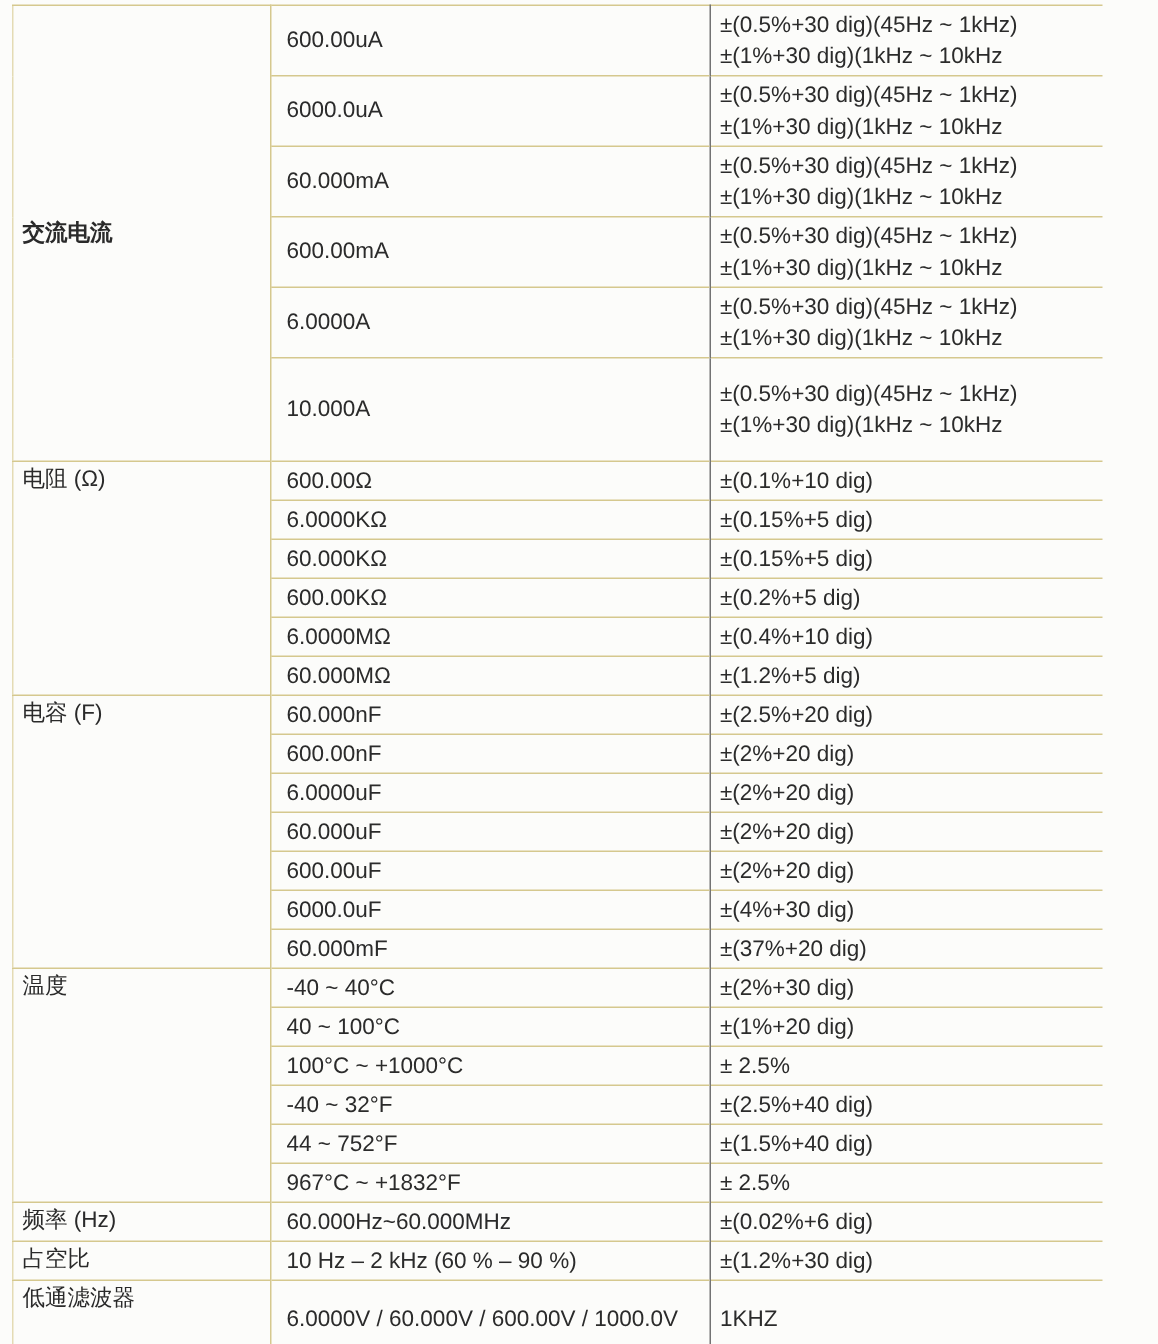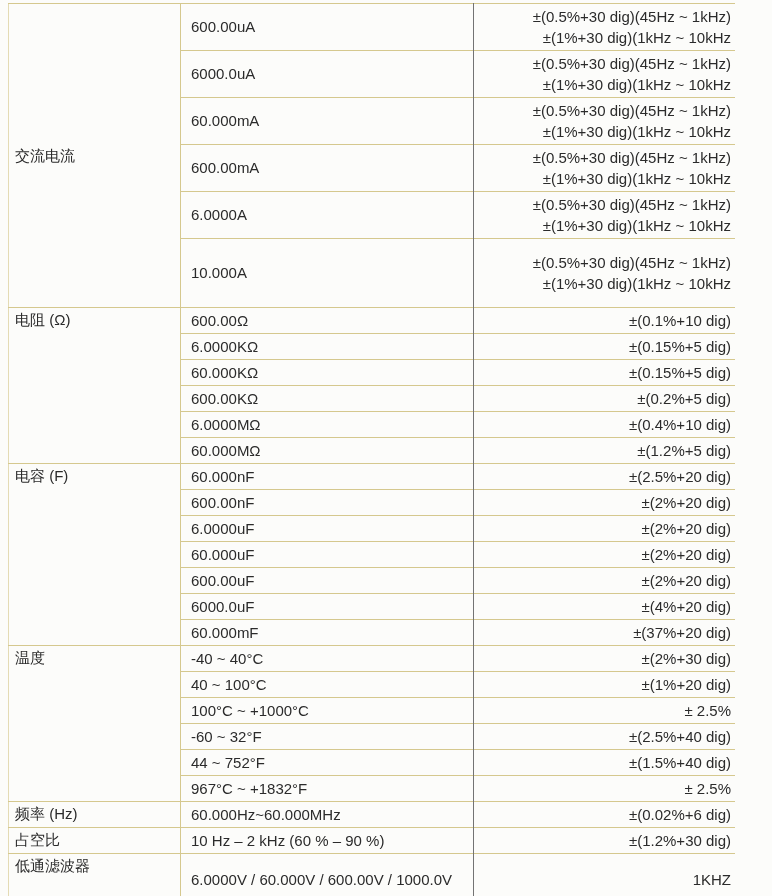--- a/index.html
+++ b/index.html
@@ -39,28 +39,28 @@
     overflow: hidden;
   }
   td.label {
     border-right: 1px solid #d5c88e;
     vertical-align: top;
     padding-left: 6px;
     padding-top: 3px;
     color: #2a2a2a;
   }
   
-  #table-body tr:first-child td.label { vertical-align: middle; }
+  #table-body tr:first-child td.label { vertical-align: middle; font-weight: bold; }
   td.range {
     border-right: 1px solid #737373;
     padding-left: 10px;
     padding-right: 12px;
   }
   td.accuracy { padding-left: 6px; }
-  td.accuracy div { line-height: 21px; text-align: right; }
+  td.accuracy div { line-height: 21px; }
   #table-body tr { height: 23px; }
   
   #table-body tr:nth-child(6) td { height: 64px; }
   
   #table-body tr:nth-child(28) td { height: 46px; }
 </style>
 </head>
 <body>
 
 <div class="page">
@@ -178,21 +178,21 @@
         </tr>
         <tr>
           <td class="range">600.00uF</td>
           <td class="accuracy">
             <div>±(2%+20 dig)</div>
           </td>
         </tr>
         <tr>
           <td class="range">6000.0uF</td>
           <td class="accuracy">
-            <div>±(4%+20 dig)</div>
+            <div>±(4%+30 dig)</div>
           </td>
         </tr>
         <tr>
           <td class="range">60.000mF</td>
           <td class="accuracy">
             <div>±(37%+20 dig)</div>
           </td>
         </tr>
         <tr>
           <td class="label" rowspan="6">温度</td>
@@ -207,21 +207,21 @@
             <div>±(1%+20 dig)</div>
           </td>
         </tr>
         <tr>
           <td class="range">100°C ~ +1000°C</td>
           <td class="accuracy">
             <div>± 2.5%</div>
           </td>
         </tr>
         <tr>
-          <td class="range">-60 ~ 32°F</td>
+          <td class="range">-40 ~ 32°F</td>
           <td class="accuracy">
             <div>±(2.5%+40 dig)</div>
           </td>
         </tr>
         <tr>
           <td class="range">44 ~ 752°F</td>
           <td class="accuracy">
             <div>±(1.5%+40 dig)</div>
           </td>
         </tr>

